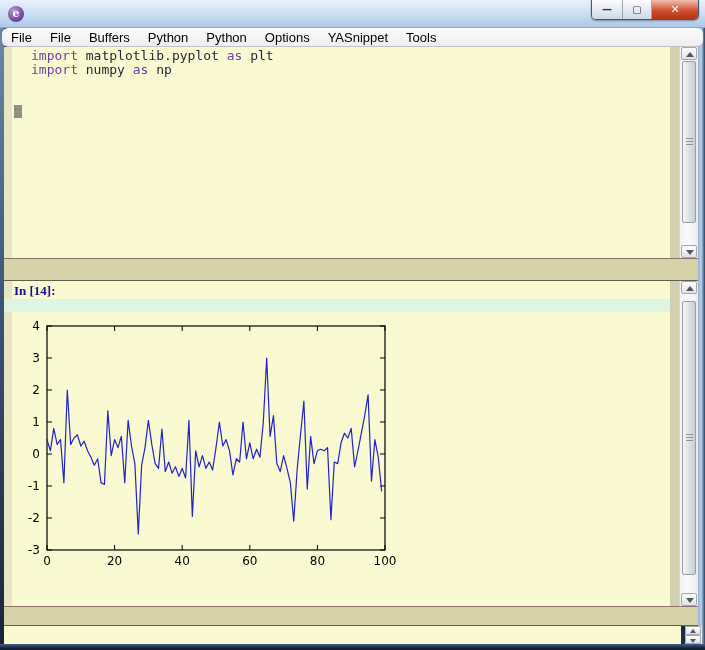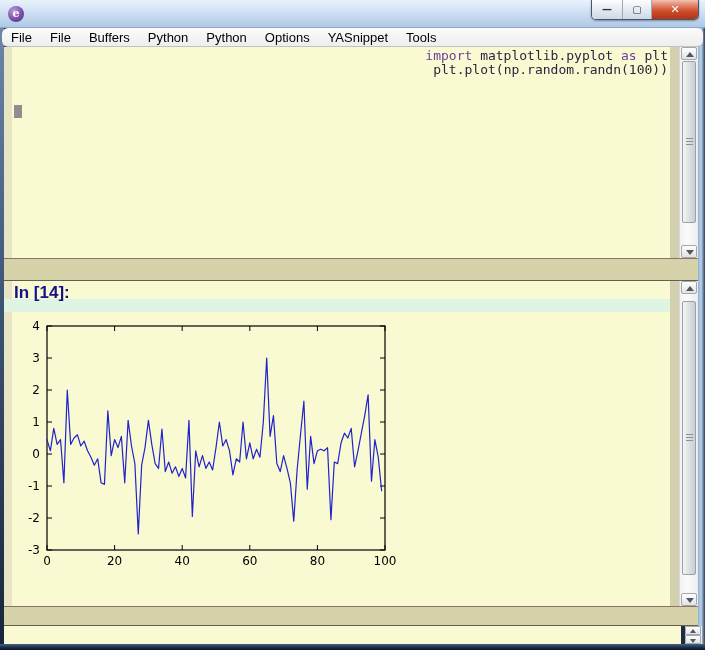--- a/index.html
+++ b/index.html
@@ -37,26 +37,26 @@
   .menu-item{padding:0 9px;height:19px;line-height:19px;}
   
   .ewin{position:absolute;left:4px;width:694px;background:#fafad2;overflow:hidden;}
   .win1{top:47px;height:211px;}
   .win2{top:281px;height:325px;}
   .fringe-l{position:absolute;left:0;top:0;bottom:0;width:8px;background:#e8e5c4;}
   .fringe-r{position:absolute;right:19px;top:0;bottom:0;width:9px;background:#d3d0b0;}
   
   .code{position:absolute;left:8px;top:2px;right:30px;
       font-family:"DejaVu Sans Mono",monospace;font-size:13px;line-height:14px;color:#26263e;}
-  .code-line{padding-left:12px;white-space:pre;height:14px;text-align:right;}
+  .code-line{padding-left:19px;white-space:pre;height:14px;}
   .kw{color:#6b3fa0;}
   .cursor-block{position:absolute;left:10px;top:58px;width:8px;height:13px;background:#8f8f8f;}
   
   .prompt-line{position:absolute;left:8px;top:2px;padding-left:2px;
-      font-family:Liberation Sans, sans-serif;font-size:17px;font-weight:bold;color:#12128a;}
+      font-family:Liberation Serif, serif;font-size:13px;font-weight:bold;color:#12128a;}
   .mint-band{position:absolute;left:0;top:18px;right:19px;height:13px;background:#e0f4e4;}
   .chart-wrap{position:absolute;left:10px;top:37px;width:390px;height:262px;}
   svg text{font-family:"DejaVu Sans",sans-serif;font-size:12px;fill:#000;}
   
   .modeline{position:absolute;left:4px;width:694px;background:#d6d3ab;
       border-top:1px solid #8a7468;border-bottom:1px solid #60604c;box-sizing:border-box;
       font-family:"DejaVu Sans Mono",monospace;font-size:13px;color:#141414;white-space:pre;}
   .modeline1{top:258px;height:23px;line-height:21px;}
   .modeline2{top:606px;height:20px;line-height:18px;}
   .modeline .prefix{margin-left:5px;}
@@ -112,21 +112,21 @@
   <div class="menu-item">Options</div>
   <div class="menu-item">YASnippet</div>
   <div class="menu-item">Tools</div>
 </div>
 
 <div class="ewin win1">
   <div class="fringe-l"></div>
   <div class="fringe-r"></div>
   <div class="code">
       <div class="code-line"><span class="kw">import</span><span> matplotlib.pyplot </span><span class="kw">as</span><span> plt</span></div>
-      <div class="code-line"><span>plt.plot(np.random.randn(100))</span></div>
+      <div class="code-line"><span class="kw">import</span><span> numpy </span><span class="kw">as</span><span> np</span></div>
     </div>
   <div class="cursor-block"></div>
   <div class="sbar">
     <div class="sbtn" style="top:0;">
       <span class="tri tri-up"></span>
       </div>
     <div class="sthumb" style="top:14px;height:162px;">
       <span class="grip"></span>
       </div>
     <div class="sbtn" style="bottom:0;">

